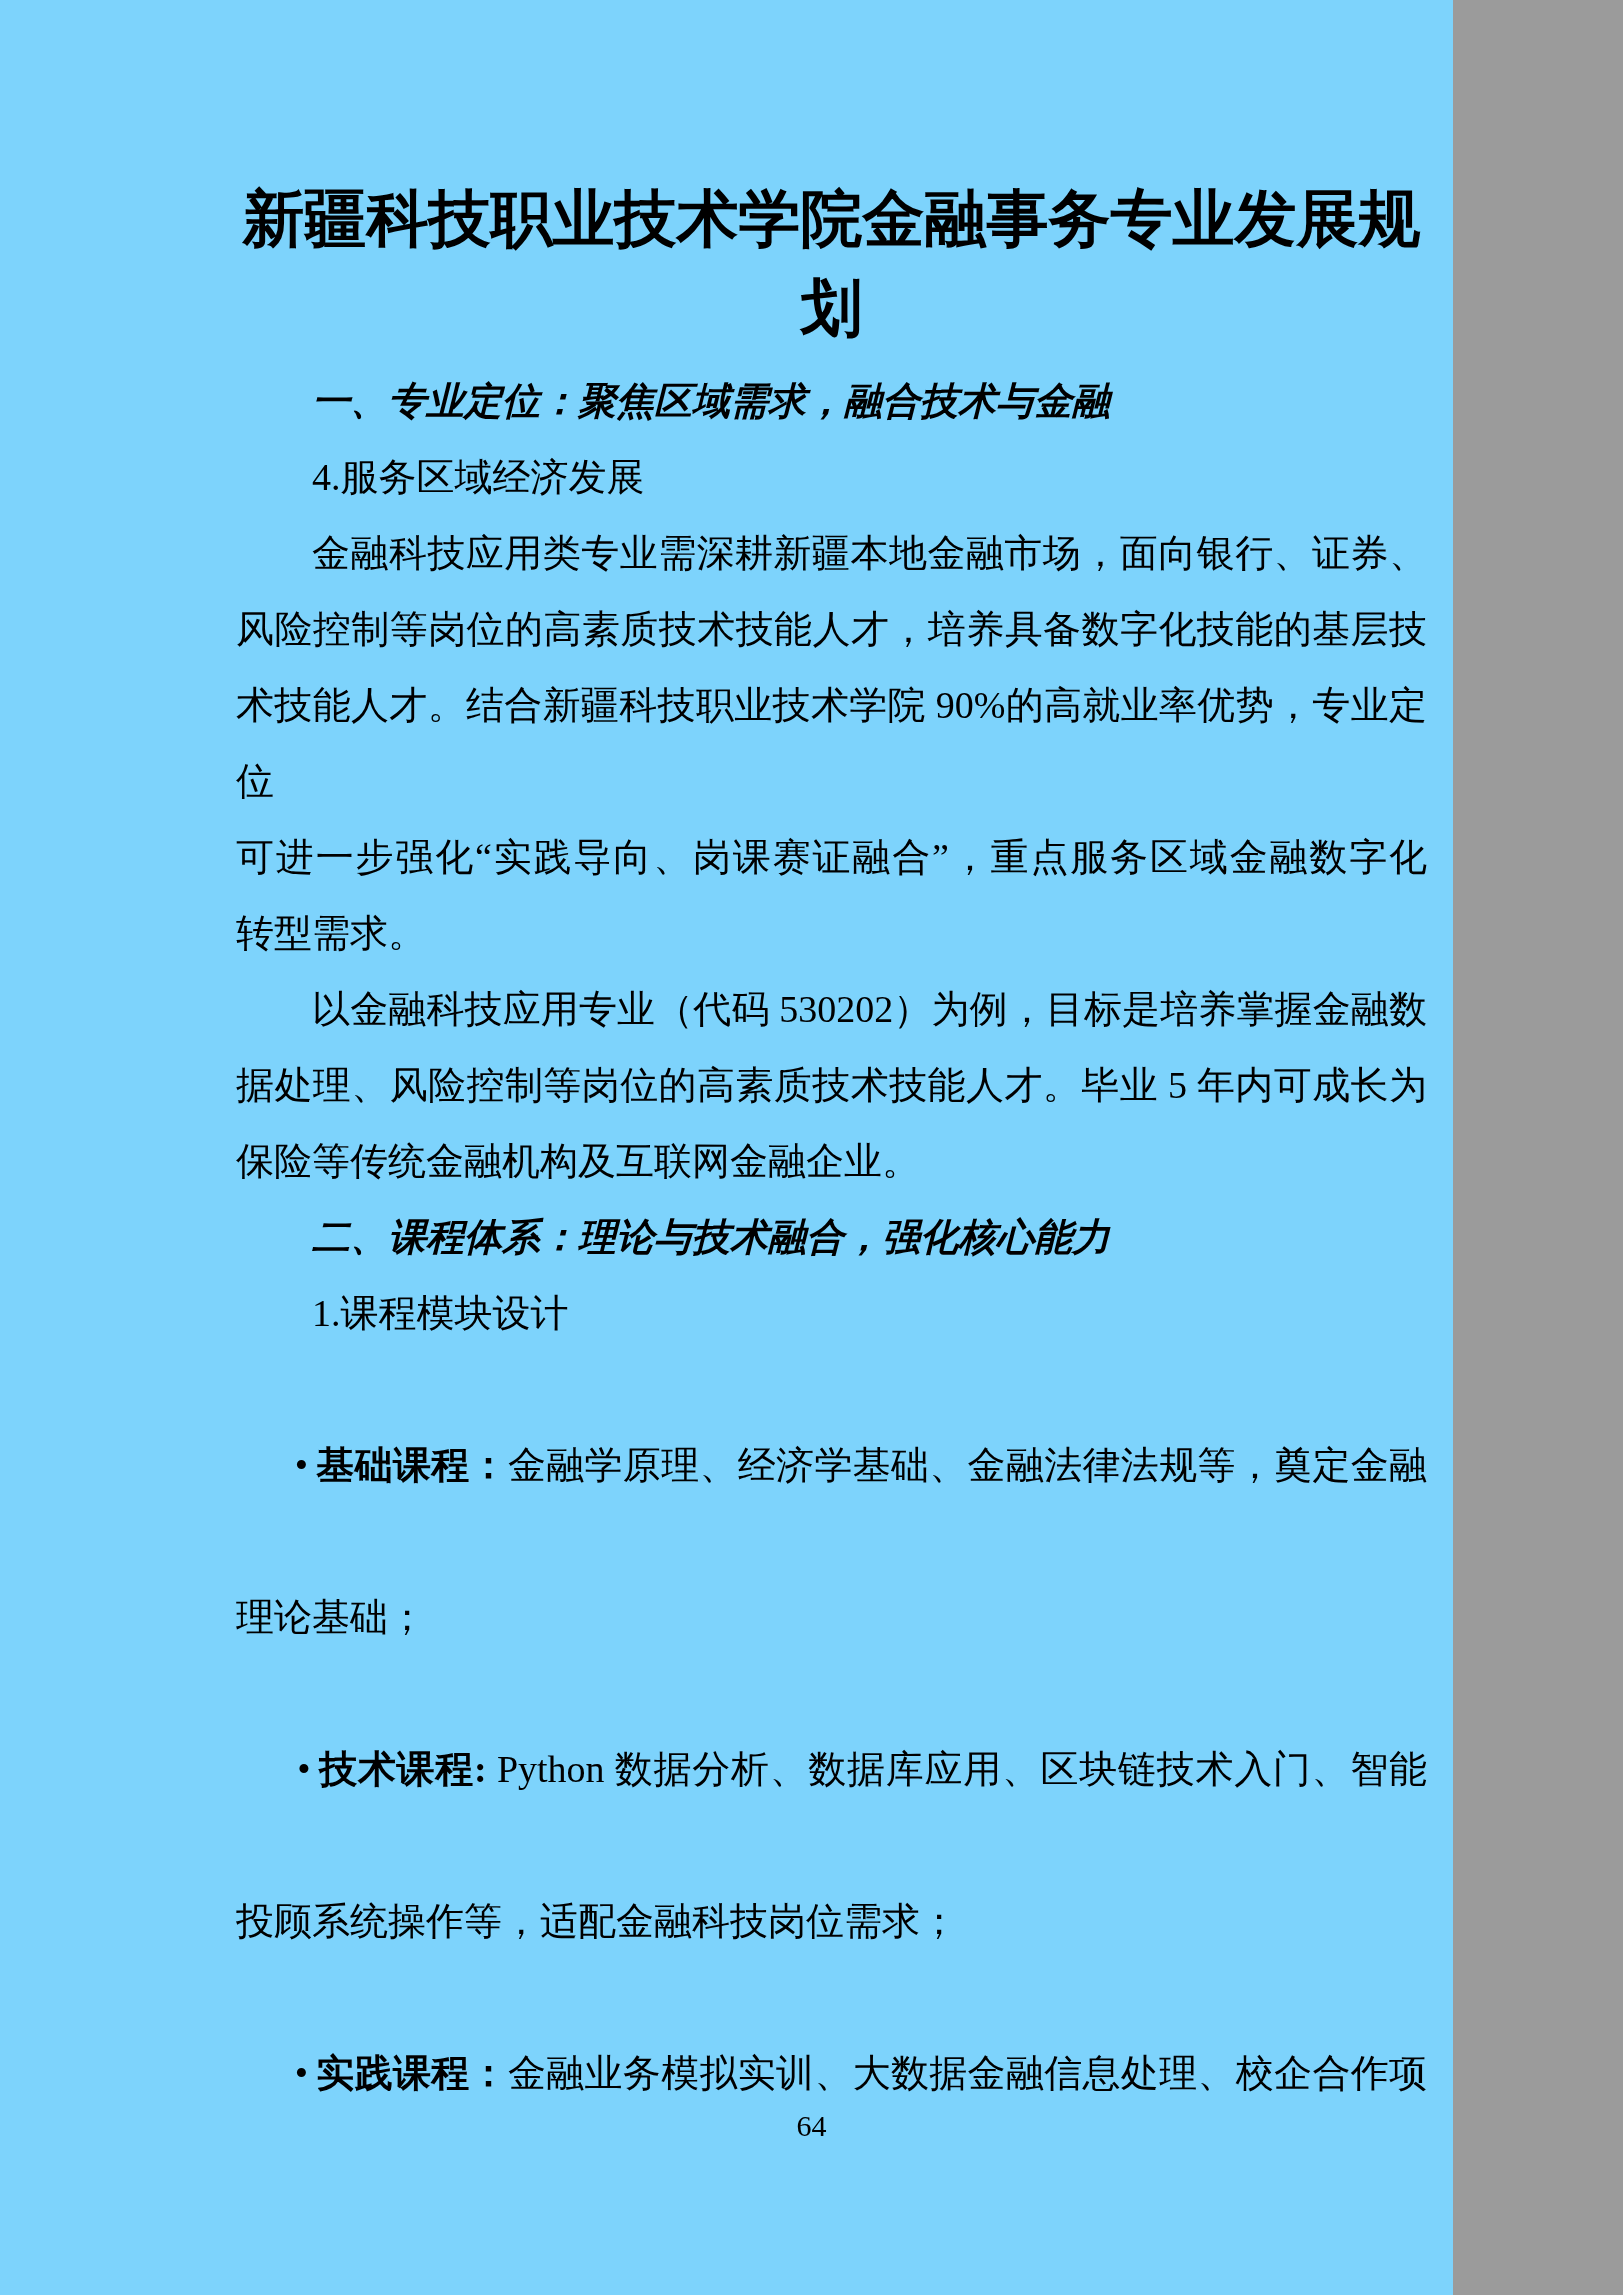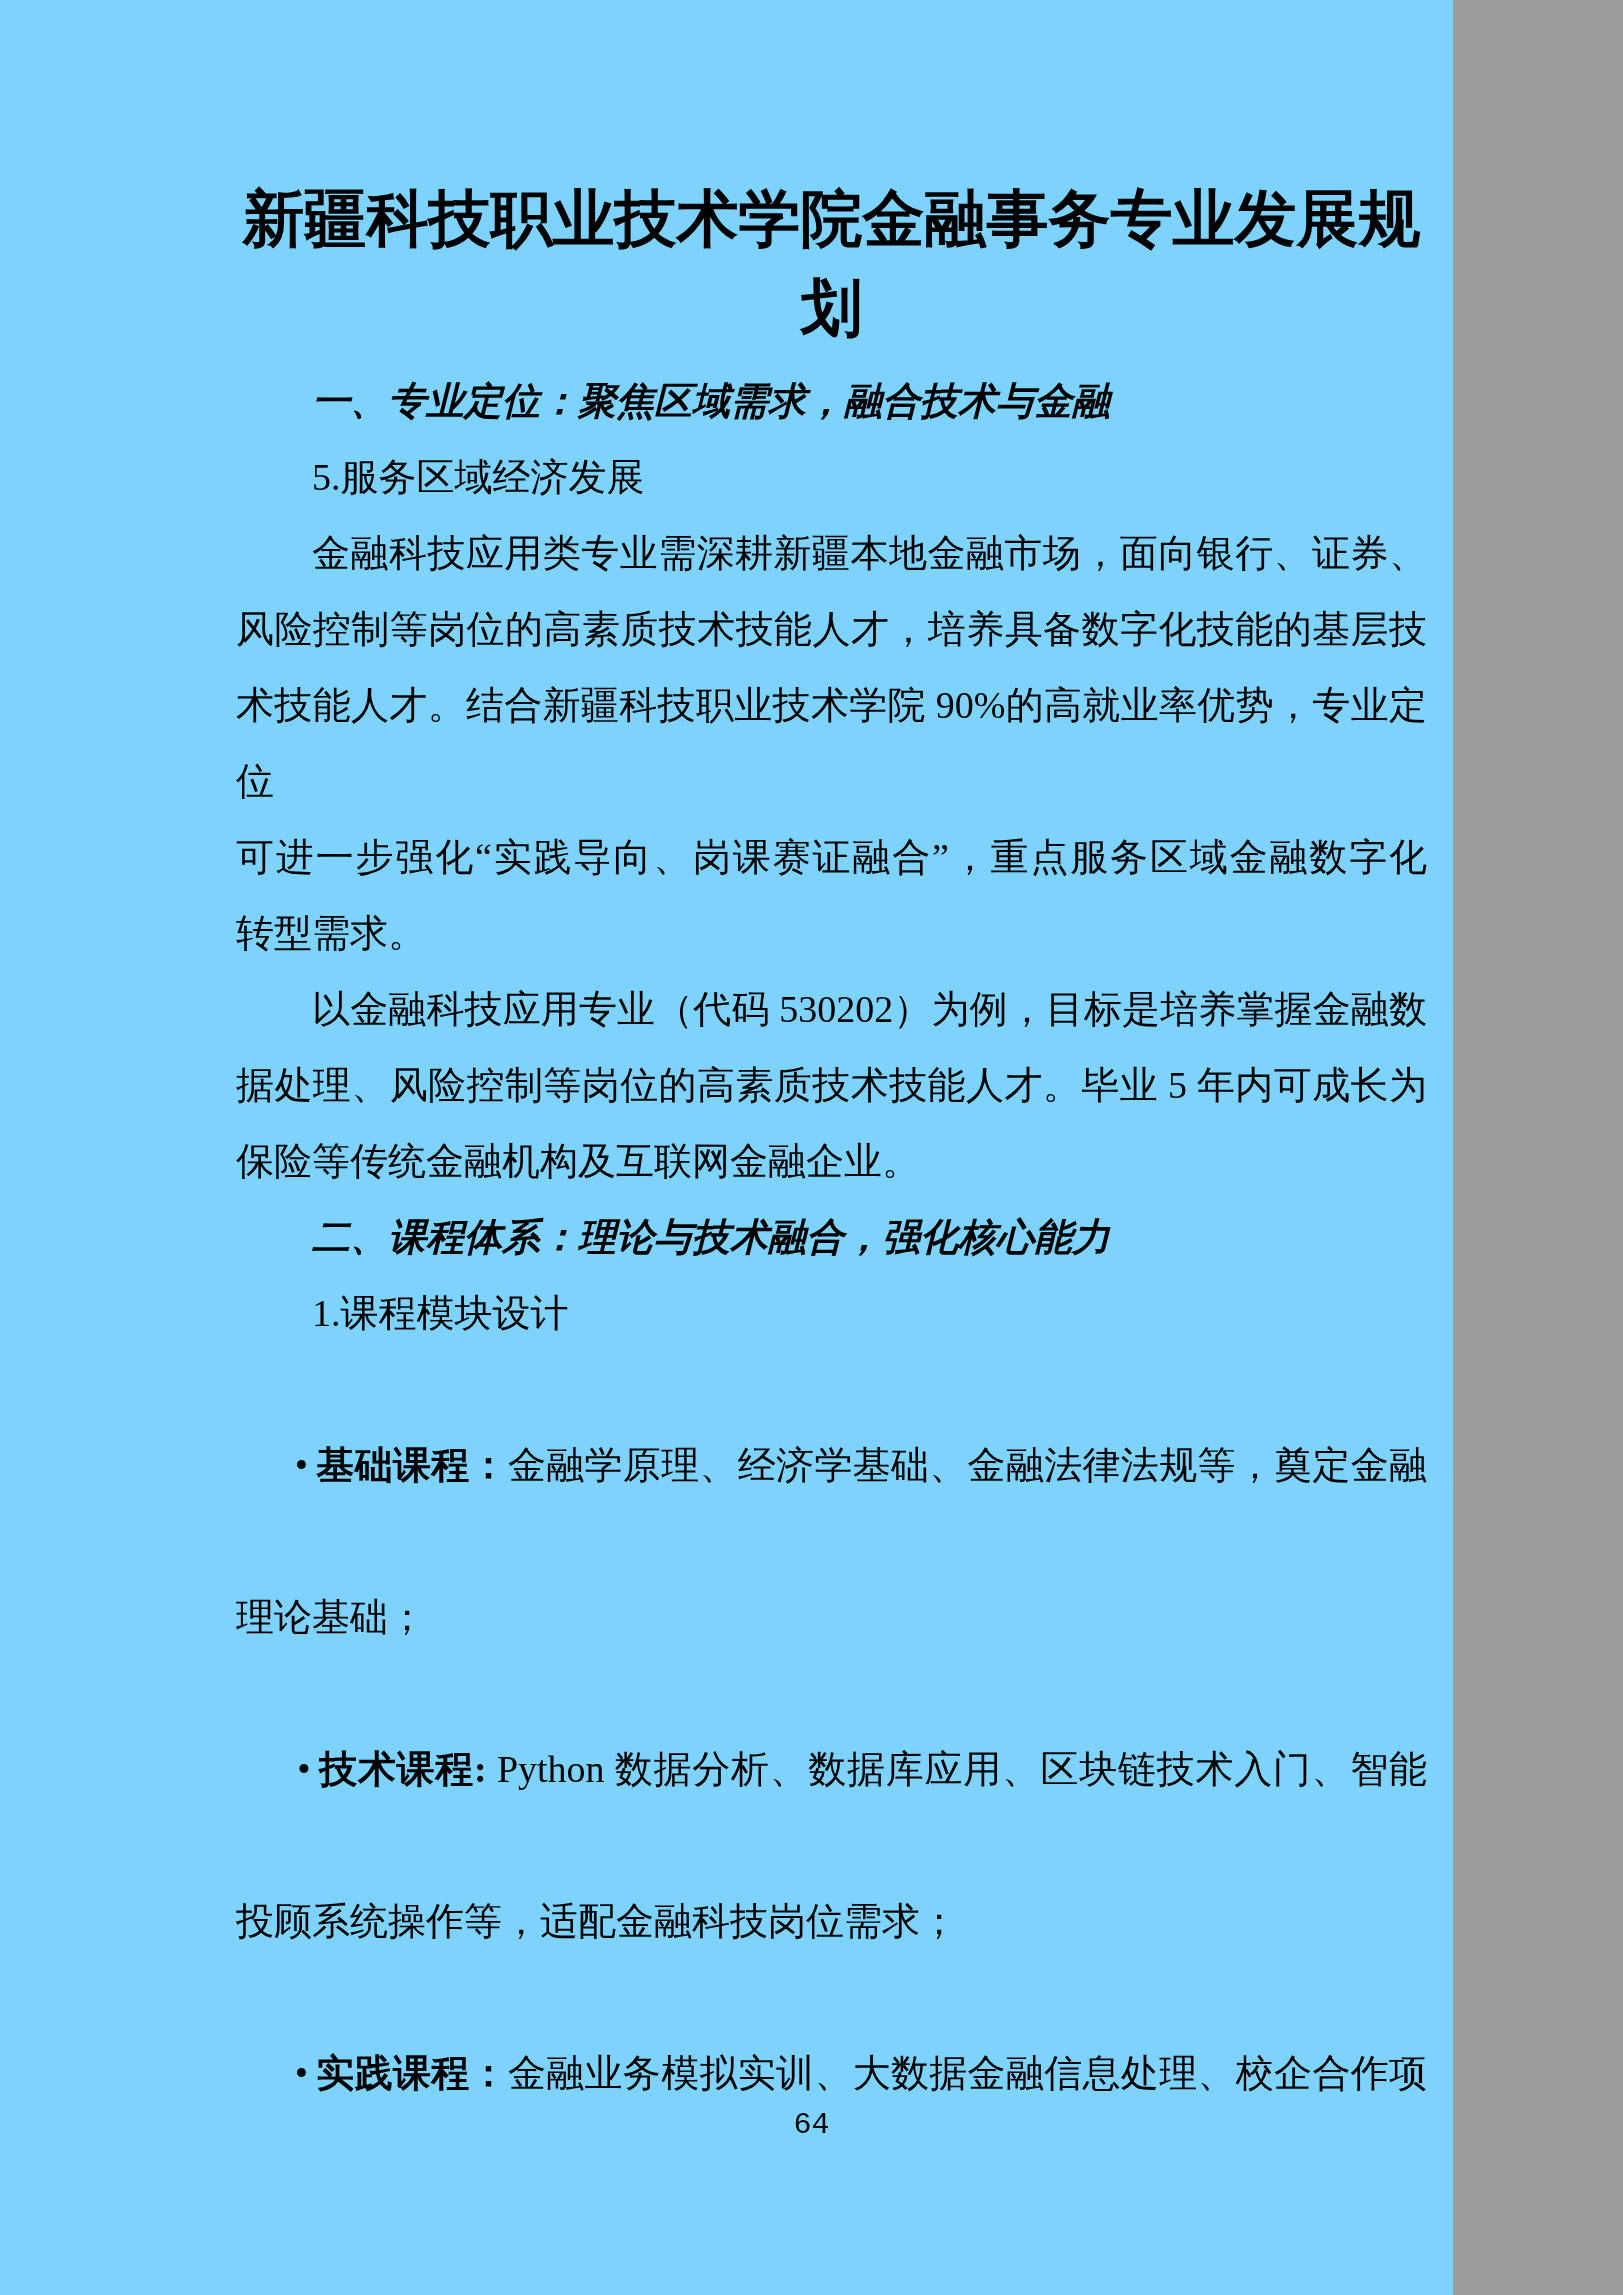--- a/index.html
+++ b/index.html
@@ -43,38 +43,37 @@
   .bullet-dot { margin-right: 7.9px; }
   .bullet-label { font-weight: bold; }
   .page-number {
     position: absolute;
     top: 2109px;
     left: 0;
     width: 1623px;
     text-align: center;
     font-size: 30px;
     line-height: 33px;
-    font-family: Liberation Mono, monospace;
   }
 </style>
 </head>
 <body>
 
 <div class="page">
 
   <div class="title-block">
     <div>新疆科技职业技术学院金融事务专业发展规</div>
     <div>划</div>
   </div>
 
   <div class="body-block">
 
     <div class="line indent bold">一、专业定位：聚焦区域需求，融合技术与金融</div>
 
-    <div class="line indent">5.服务区域经济发展</div>
+    <div class="line indent">4.服务区域经济发展</div>
 
     <div class="line indent stretch">金融科技应用类专业需深耕新疆本地金融市场，面向银行、证券、</div>
     <div class="line stretch">风险控制等岗位的高素质技术技能人才，培养具备数字化技能的基层技</div>
     <div class="line stretch">术技能人才。结合新疆科技职业技术学院 90%的高就业率优势，专业定位</div>
     <div class="line stretch">可进一步强化“实践导向、岗课赛证融合”，重点服务区域金融数字化</div>
     <div class="line">转型需求。</div>
 
 
     <div class="line indent stretch">以金融科技应用专业（代码 530202）为例，目标是培养掌握金融数</div>
     <div class="line stretch">据处理、风险控制等岗位的高素质技术技能人才。毕业 5 年内可成长为</div>

